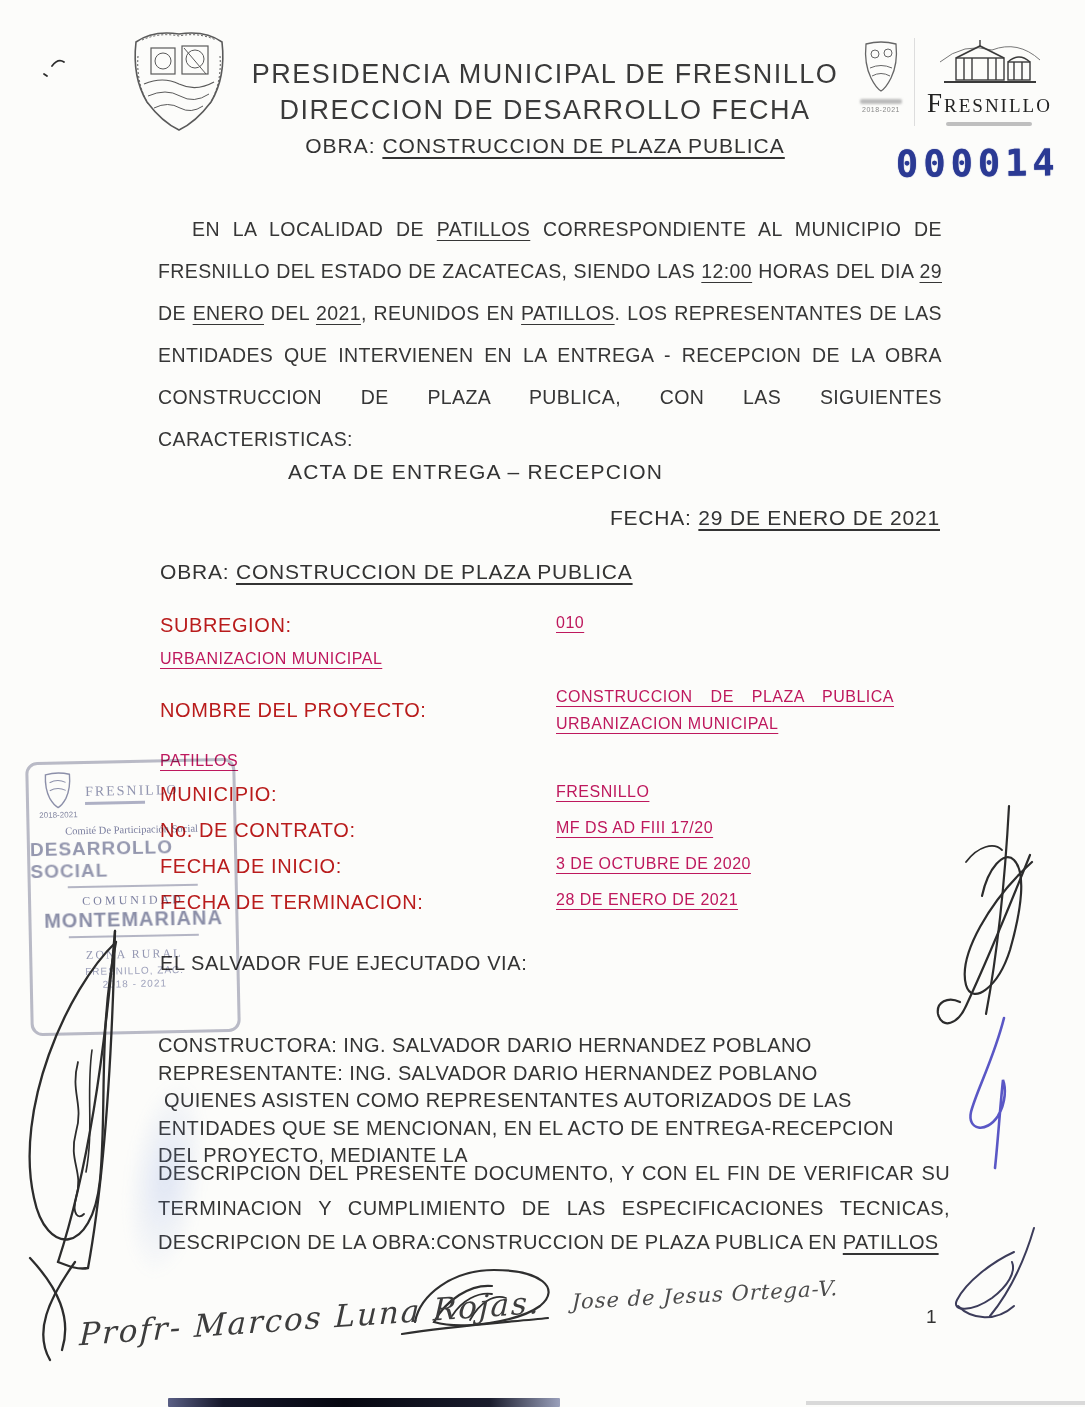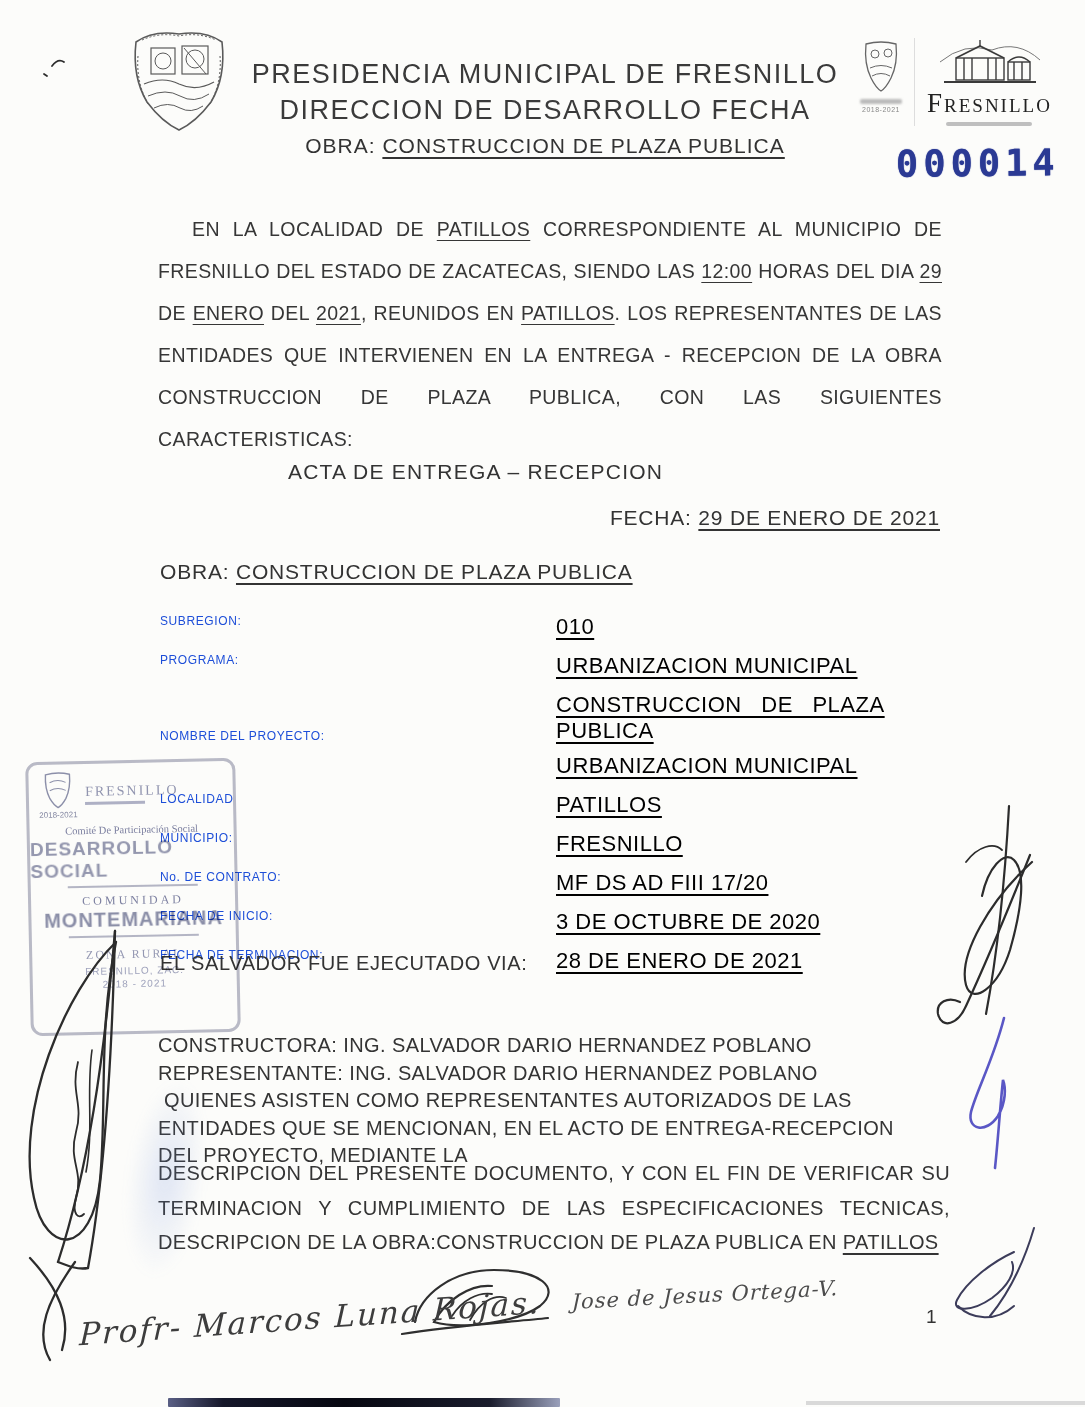--- a/index.html
+++ b/index.html
@@ -35,22 +35,22 @@
   #p1{top:208px;text-indent:34px;}
   #p2{top:388px;}
   .acta{position:absolute;left:288px;top:460px;font-size:21px;letter-spacing:1.2px;color:#333;}
   .fecha{position:absolute;right:145px;top:506px;font-size:21px;letter-spacing:.8px;color:#333;}
   .fecha .u{text-decoration:underline;text-underline-offset:4px;}
   .obra2{position:absolute;left:160px;top:560px;font-size:21px;letter-spacing:.8px;color:#333;}
   .obra2 .u{text-decoration:underline;text-underline-offset:4px;}
   
   .form{position:absolute;left:160px;top:614px;width:784px;}
   .frow{display:flex;margin-bottom:13px;align-items:flex-start;}
-  .flabel{width:396px;font-size:12px;letter-spacing:.6px;color:#1d4ed8;flex:none;}
-  .fval{font-size:22px;letter-spacing:.5px;color:#000000;}
+  .flabel{width:396px;font-size:20px;letter-spacing:.6px;color:#b91c1c;flex:none;}
+  .fval{font-size:16px;letter-spacing:.5px;color:#be185d;}
   .fval .u{text-decoration:underline;text-underline-offset:4px;display:inline-block;}
   .fval .line2{display:block;margin-top:9px;}
   .frow.tall{align-items:center;min-height:58px;}
   .wsp{word-spacing:13px;}
   
   .ejecutado{position:absolute;left:160px;top:952px;font-size:20px;letter-spacing:.6px;color:#333;}
   .bodylines{position:absolute;left:158px;top:1032px;width:792px;font-size:20px;
              line-height:27.5px;letter-spacing:.4px;color:#343434;white-space:pre-wrap;}
   #closing{top:1156px;line-height:34.5px;font-size:20px;}
   
@@ -168,29 +168,27 @@
   <div class="fecha"><span>FECHA:  </span><span class="u">29 DE ENERO DE 2021</span></div>
 
   <div class="obra2"><span>OBRA: </span><span class="u">CONSTRUCCION DE PLAZA PUBLICA</span></div>
 
   <div class="form">
     <div class="frow">
       <div class="flabel">SUBREGION:</div>
       <div class="fval"><span class="u">010</span></div>
     </div>
     <div class="frow">
-      <div class="flabel">PROGRAMA:</div>
       <div class="fval"><span class="u">URBANIZACION MUNICIPAL</span></div>
     </div>
     <div class="frow tall">
       <div class="flabel">NOMBRE DEL PROYECTO:</div>
       <div class="fval"><span class="u wsp">CONSTRUCCION  DE  PLAZA  PUBLICA</span><span class="u line2">URBANIZACION MUNICIPAL</span></div>
     </div>
     <div class="frow">
-      <div class="flabel">LOCALIDAD</div>
       <div class="fval"><span class="u">PATILLOS</span></div>
     </div>
     <div class="frow">
       <div class="flabel">MUNICIPIO:</div>
       <div class="fval"><span class="u">FRESNILLO</span></div>
     </div>
     <div class="frow">
       <div class="flabel">No. DE CONTRATO:</div>
       <div class="fval"><span class="u">MF DS AD FIII 17/20</span></div>
     </div>

